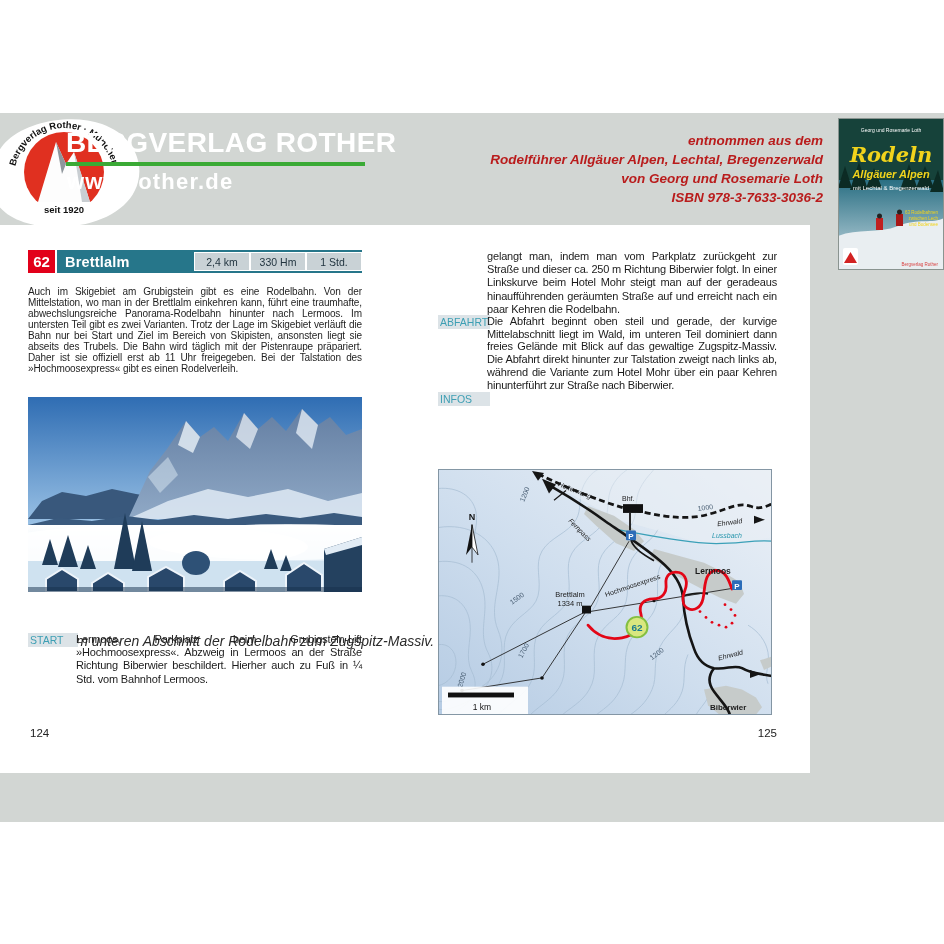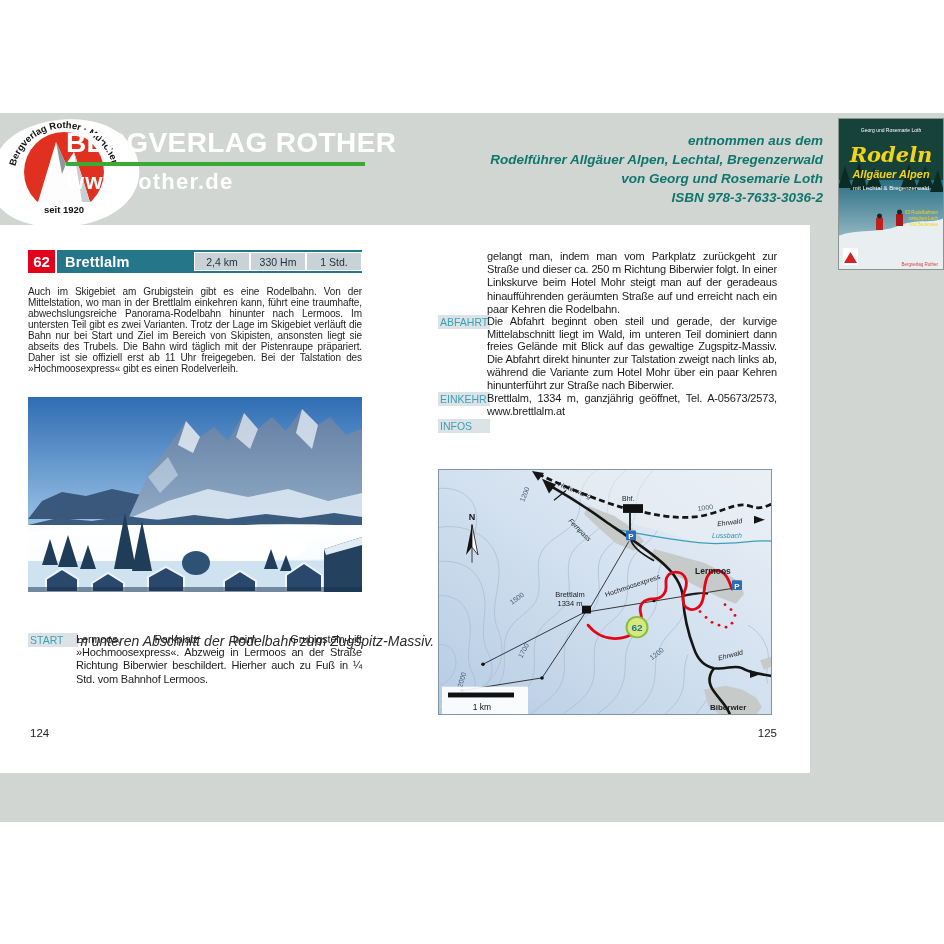--- a/index.html
+++ b/index.html
@@ -7,21 +7,21 @@
        font-family:"Liberation Sans",sans-serif;color:#1b1b1b}
   .gray-band{position:absolute;left:0;top:113px;width:944px;height:709px;background:#d2d6d3}
   .page{position:absolute;left:0;top:225px;width:810px;height:548px;background:#fff}
 
   
   .logo-svg{position:absolute;left:-14px;top:114px;width:160px;height:118px}
   .brand{position:absolute;left:66px;top:127px;color:#fff;font-weight:bold;font-size:28px;letter-spacing:.4px;white-space:nowrap}
   .green-rule{position:absolute;left:66px;top:162px;width:299px;height:4px;background:#3aaa35}
   .site{position:absolute;left:67px;top:169px;color:#fff;font-weight:bold;font-size:22px;letter-spacing:1.2px}
   .attribution{position:absolute;right:121px;top:131px;text-align:right;font-style:italic;font-weight:bold;
-               font-size:13.5px;line-height:19px;color:#0f766e;white-space:nowrap}
+               font-size:13.5px;line-height:19px;color:#b91c1c;white-space:nowrap}
   .cover{position:absolute;left:838px;top:118px;width:106px;height:152px}
 
   
   .route-bar{position:absolute;left:28px;top:250px;width:334px;height:23px;display:flex;gap:2px}
   .route-num{width:27px;background:#e2001a;color:#fff;font-weight:bold;font-size:15px;
              display:flex;align-items:center;justify-content:center}
   .route-name-bar{flex:1;background:#26768a;display:flex;align-items:center}
   .route-name{flex:1;color:#fff;font-weight:bold;font-size:14.5px;padding-left:8px;letter-spacing:.2px}
   .stat{width:54px;height:17px;background:#c9d2d6;border:1px solid #fff;color:#223540;font-size:10.5px;
         display:flex;align-items:center;justify-content:center;flex:0 0 auto}
@@ -186,26 +186,20 @@
 
 <div class="sections-right">
   <div class="section">
     <div class="sec-label">
         <span class="chip" style="width:46px">ABFAHRT</span>
       </div>
     <div class="sec-body">Die Abfahrt beginnt oben steil und gerade, der kurvige Mittelabschnitt liegt im Wald, im unteren Teil dominiert dann freies Gelände mit Blick auf das gewaltige Zugspitz-Massiv. Die Abfahrt direkt hinunter zur Talstation zweigt nach links ab, während die Variante zum Hotel Mohr über ein paar Kehren hinunterführt zur Straße nach Biberwier.</div>
   </div>
   <div class="section">
     <div class="sec-label">
-        <span class="chip" style="width:46px">EINKEHR</span>
-      </div>
-    <div class="sec-body">Brettlalm, 1334 m, ganzjährig geöffnet, Tel. A-05673/2573, www.brettlalm.at</div>
-  </div>
-  <div class="section">
-    <div class="sec-label">
         <span class="chip" style="width:46px">INFOS</span>
       </div>
   </div>
 </div>
 
 <svg class="map" viewBox="0 0 334 252" preserveAspectRatio="none">
   <defs>
     <linearGradient id="mapbg" x1="1" y1="0" x2="0" y2="1">
       <stop offset="0" stop-color="#ecf1f7"></stop>
         <stop offset=".55" stop-color="#cfdeee"></stop>

